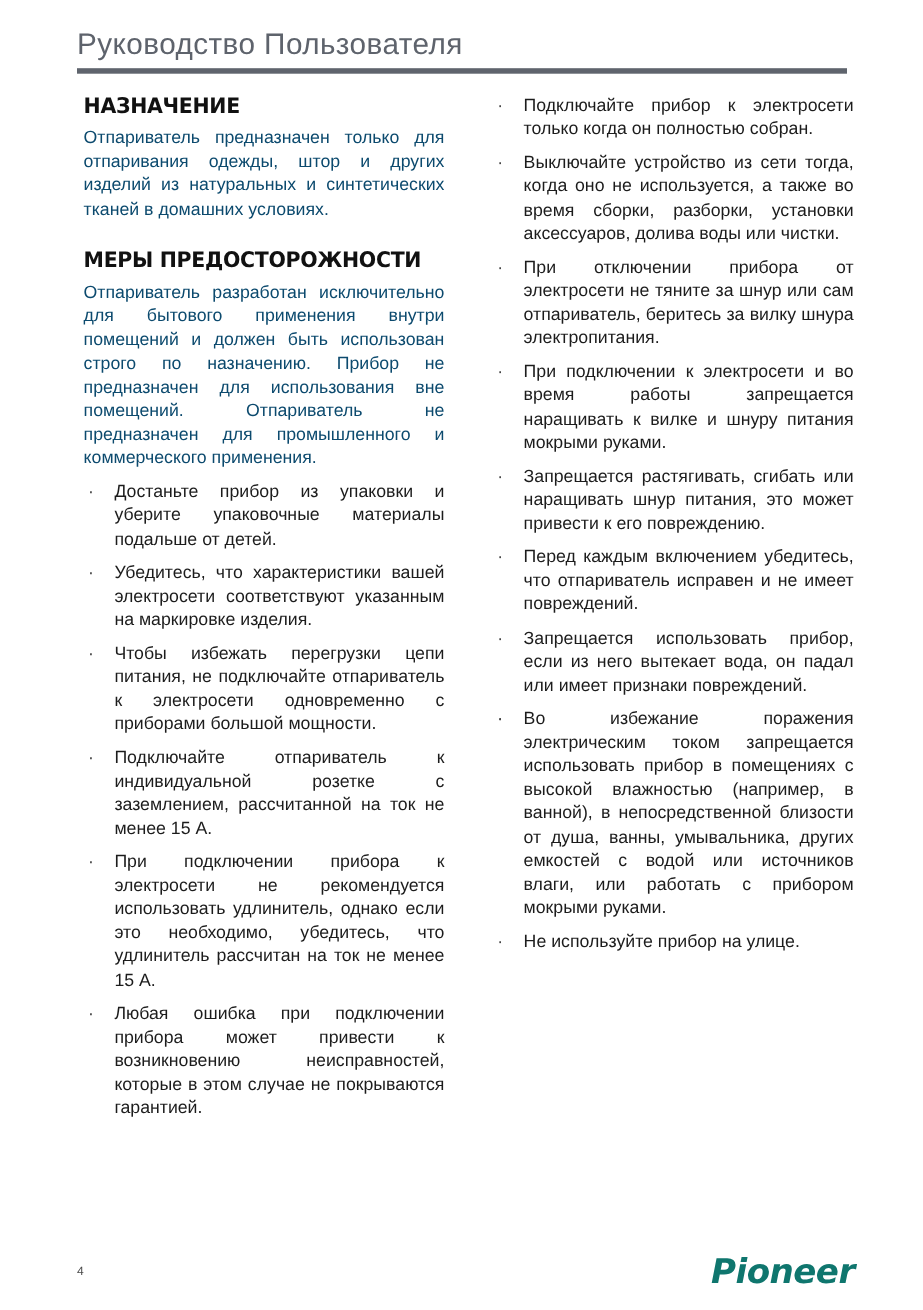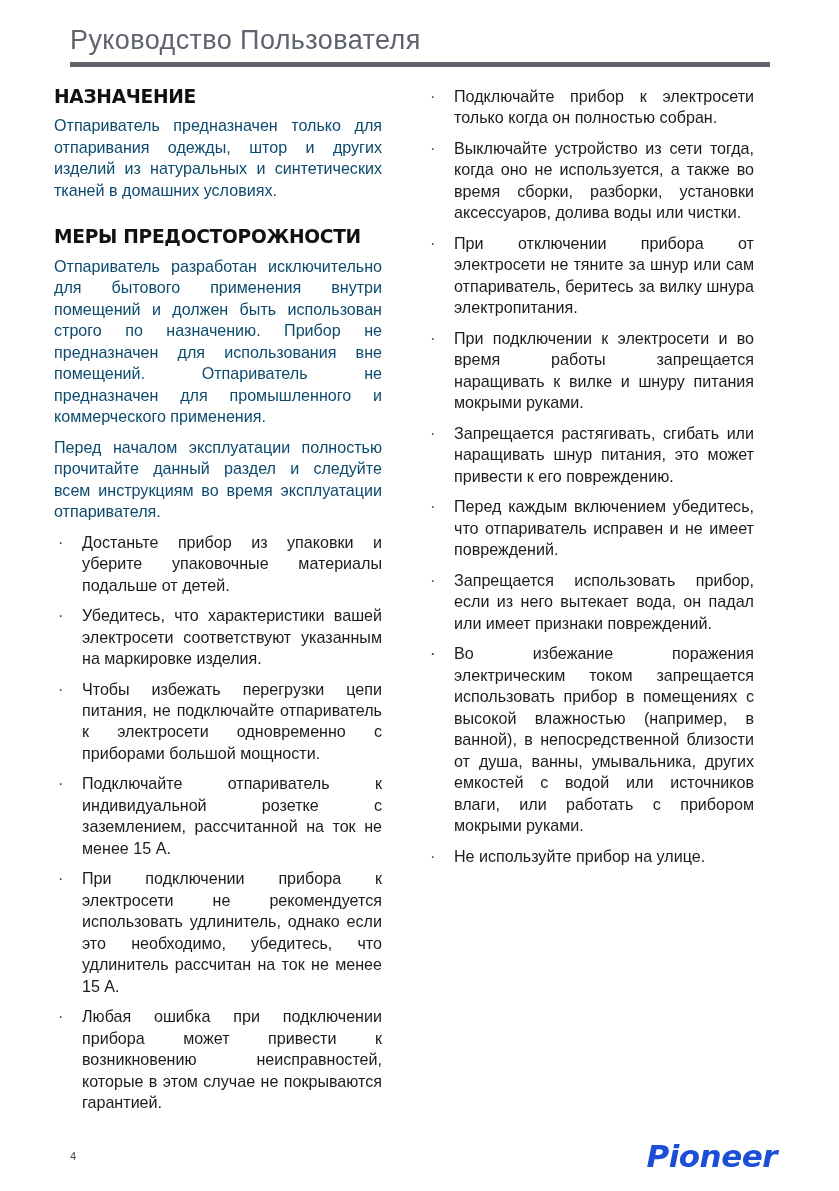--- a/index.html
+++ b/index.html
@@ -40,21 +40,21 @@
   .header-rule {
     margin-top: 6px;
     height: 5px;
     width: 700px;
     background: #5f646d;
   }
 
   
   .columns {
     position: absolute;
-    left: 54px;
+    left: 76px;
     top: 86px;
     width: 700px;
     display: flex;
     gap: 44px;
     justify-content: flex-end;
   }
   .col {
     width: 330px;
   }
 
@@ -129,21 +129,21 @@
   }
   .brand-logo {
     position: absolute;
     right: 62px;
     top: -6px;
     font-family: "DejaVu Sans", "Liberation Sans", sans-serif;
     font-size: 31px;
     font-style: italic;
     font-weight: 700;
     letter-spacing: -0.5px;
-    color: #1d4ed8;
+    color: #0f766e;
   }
 </style>
 </head>
 <body>
 
 <div class="page">
 
   <div class="header">
     <div class="header-title">Руководство Пользователя</div>
     <div class="header-rule"></div>
@@ -153,21 +153,20 @@
 
     <div class="col">
 
       <h2 class="section-heading">НАЗНАЧЕНИЕ</h2>
 
       <p class="para">Отпариватель предназначен только для отпаривания одежды, штор и других изделий из натуральных и синтетических тканей в домашних условиях.</p>
 
       <h2 class="section-heading spaced">МЕРЫ ПРЕДОСТОРОЖНОСТИ</h2>
 
       <p class="para">Отпариватель разработан исключительно для бытового применения внутри помещений и должен быть использован строго по назначению. Прибор не предназначен для использования вне помещений. Отпариватель не предназначен для промышленного и коммерческого применения.</p>
-      <p class="para">Перед началом эксплуатации полностью прочитайте данный раздел и следуйте всем инструкциям во время эксплуатации отпаривателя.</p>
 
       <ul class="bullets">
         <li>
           <span class="bullet-dot">·</span>
           <span class="li-text">Достаньте прибор из упаковки и уберите упаковочные материалы подальше от детей.</span>
         </li>
         <li>
           <span class="bullet-dot">·</span>
           <span class="li-text">Убедитесь, что характеристики вашей электросети соответствуют указанным на маркировке изделия.</span>
         </li>

